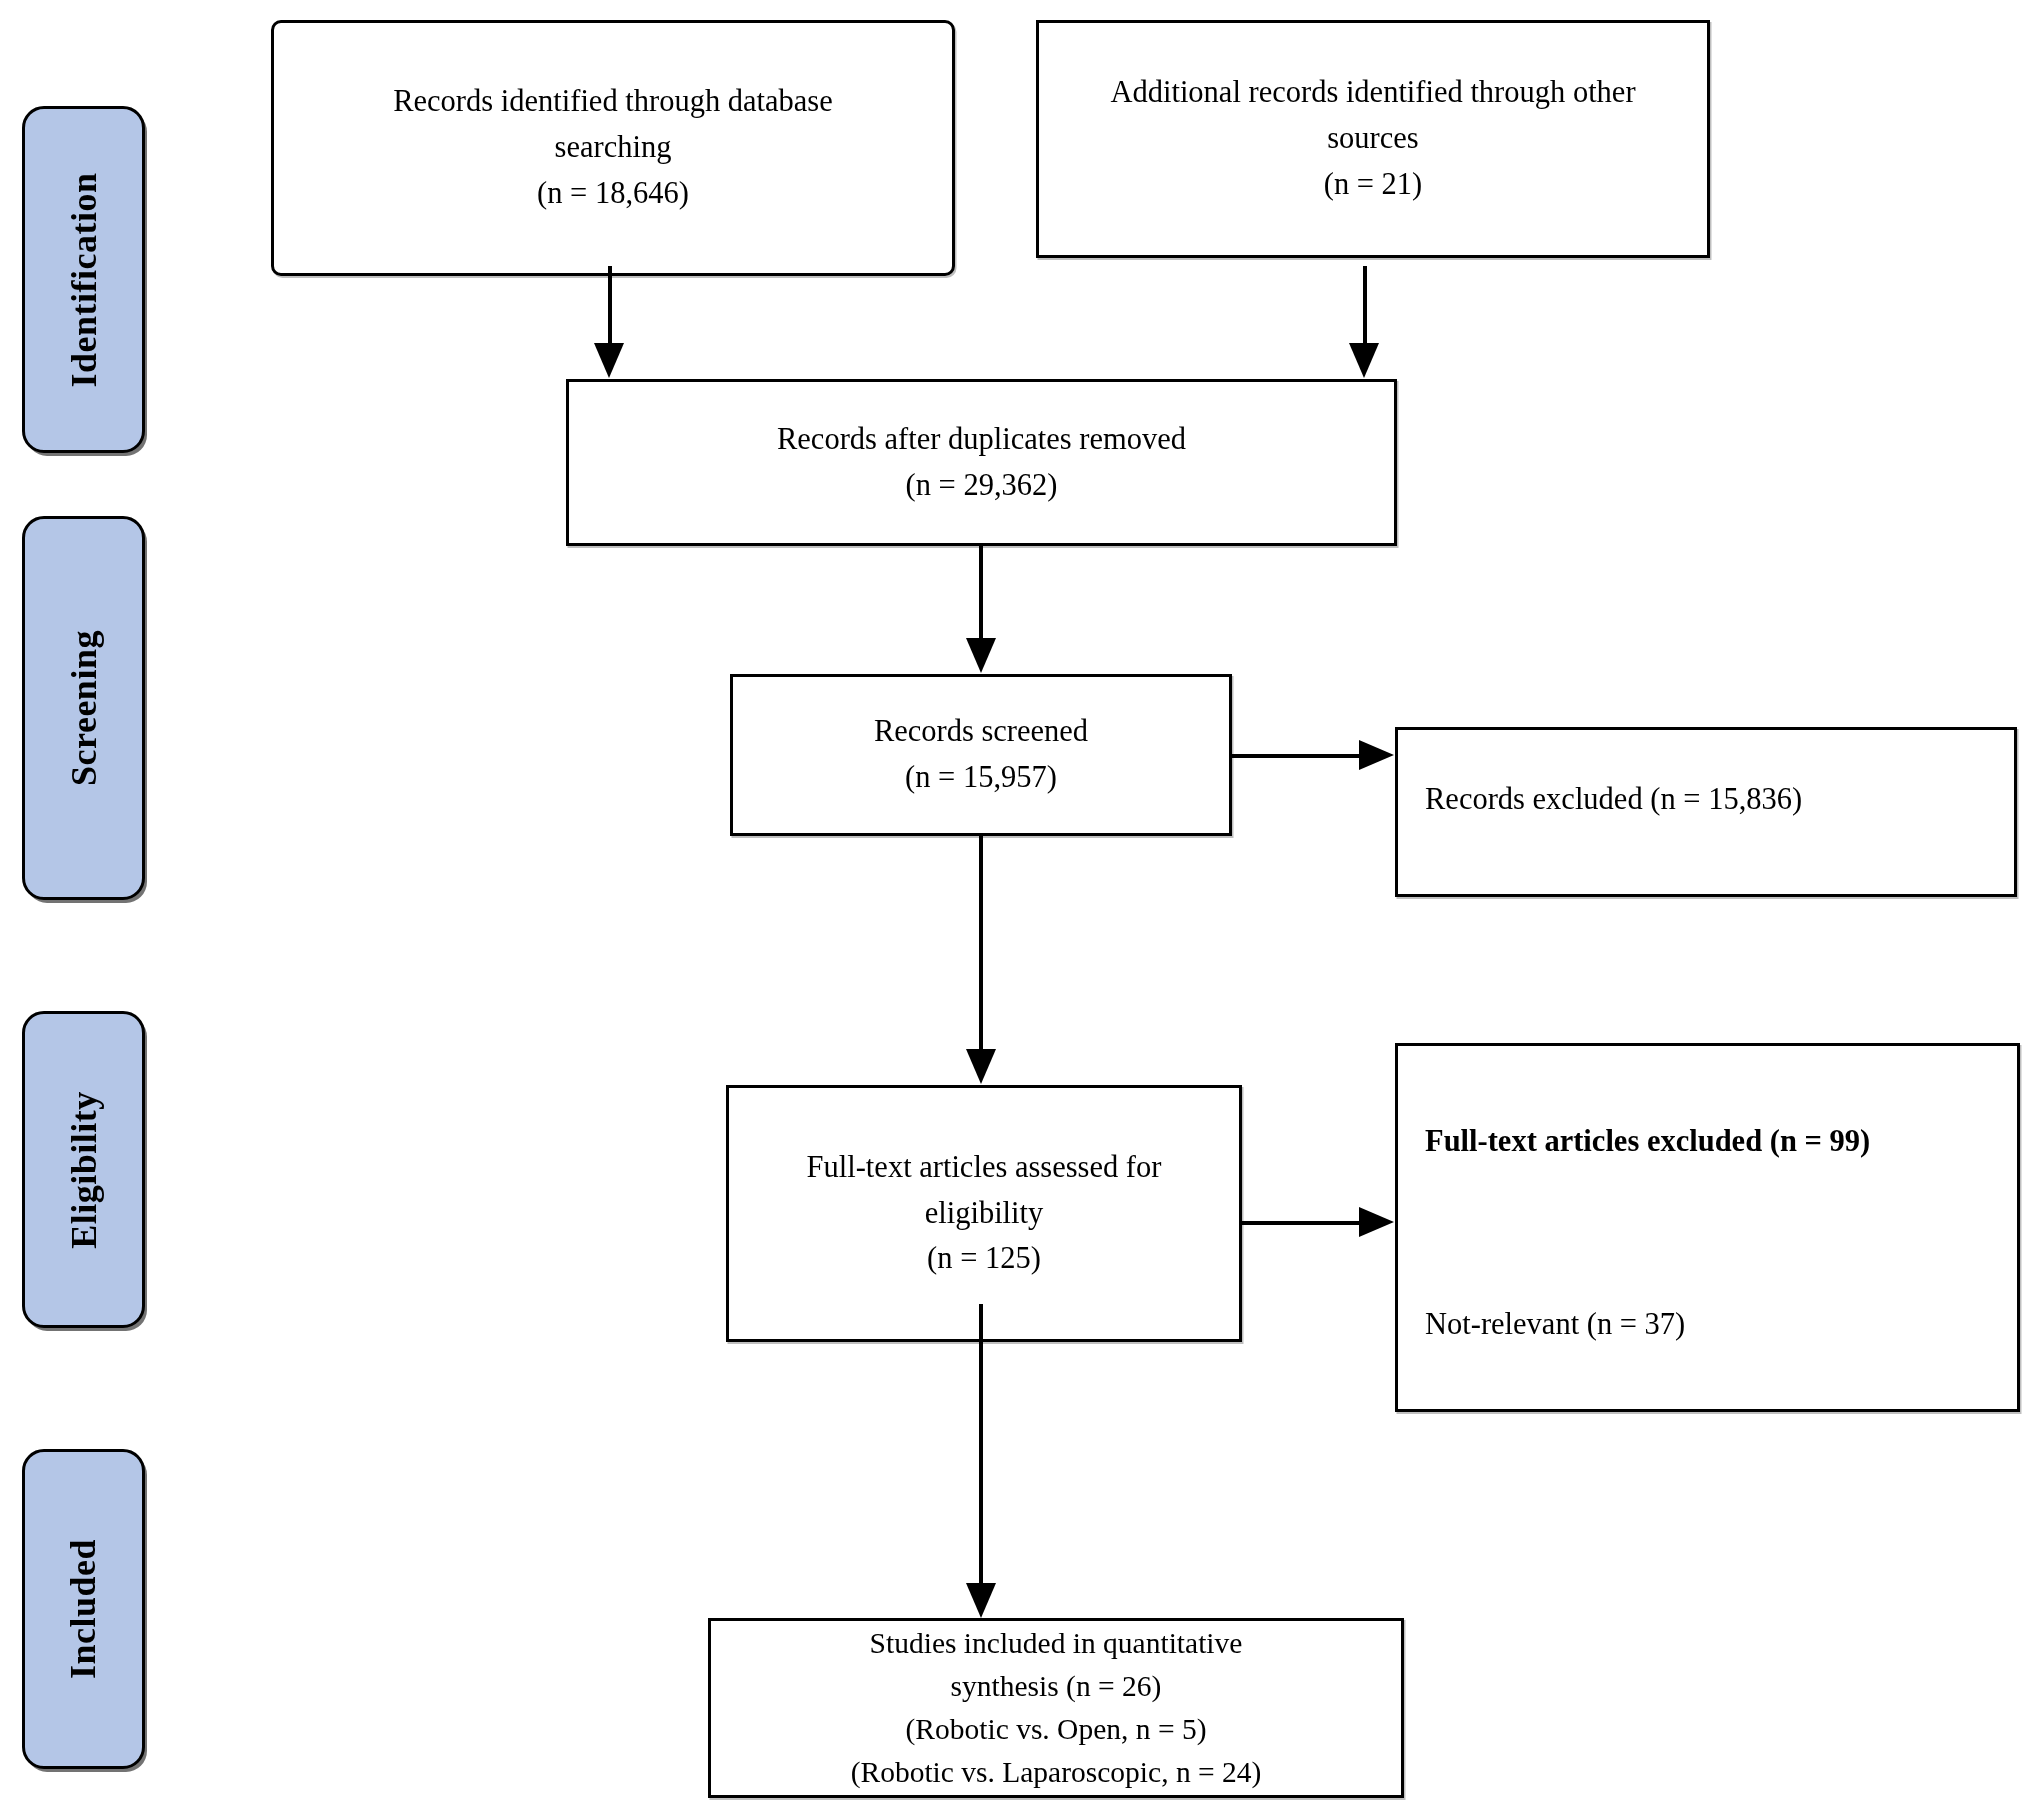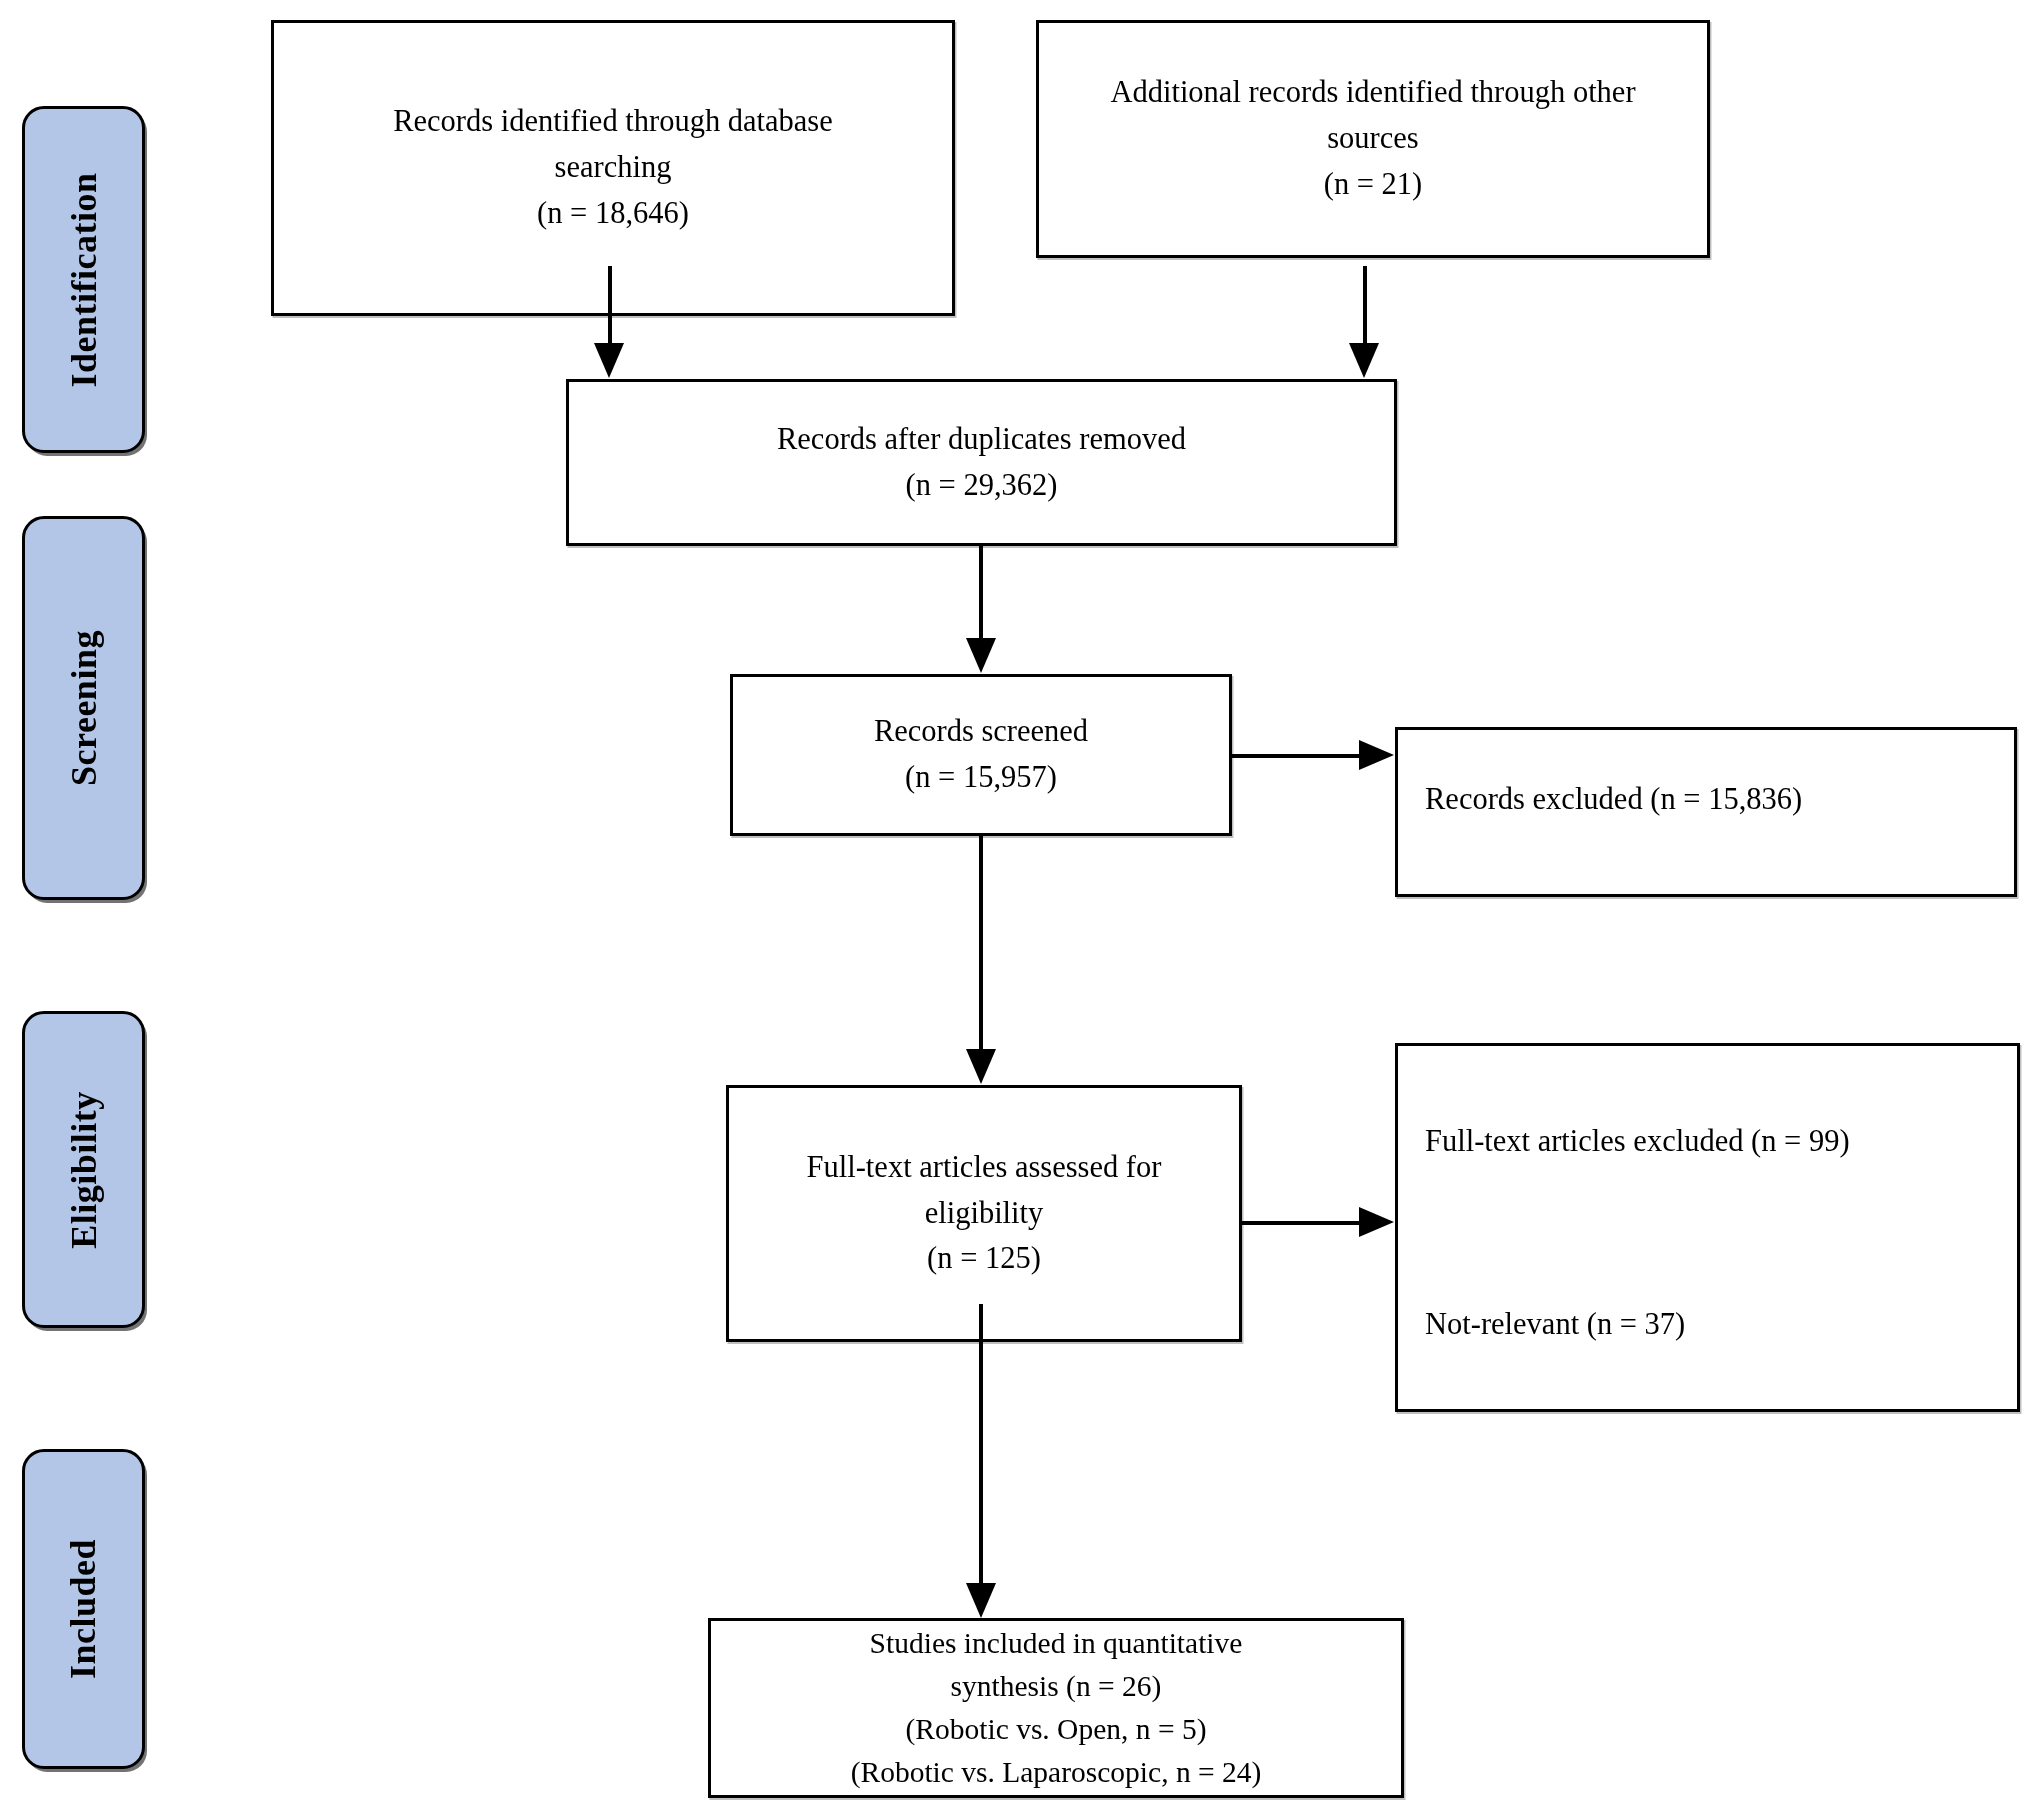--- a/index.html
+++ b/index.html
@@ -62,21 +62,21 @@
     border-right: 15.7px solid transparent;
     border-top: 35px solid #000000;
   }
   .head-right {
     position: absolute; width: 0; height: 0;
     border-top: 15.7px solid transparent;
     border-bottom: 15.7px solid transparent;
     border-left: 35px solid #000000;
   }
 
-  .b7-heading { display: block; }
+  .b7-heading { display: block; font-weight: bold; }
   .b7-gap { display: block; height: 46px; }
   .b7-reason { display: block; line-height: 1.45; }
   #box-fulltext-excluded { line-height: 1.5; }
 </style>
 </head>
 <body>
 
 <div id="canvas">
 
   <div class="stage" style="top:106px;height:347px;">
@@ -85,21 +85,21 @@
   <div class="stage" style="top:516px;height:384px;">
     <span class="rot">Screening</span>
   </div>
   <div class="stage" style="top:1011px;height:317px;">
     <span class="rot">Eligibility</span>
   </div>
   <div class="stage" style="top:1449px;height:320px;">
     <span class="rot">Included</span>
   </div>
 
-  <div class="fbox center" style="left:271px;top:19.7px;width:684px;height:296px;">Records identified through database
+  <div class="fbox center" style="left:271px;top:19.7px;width:684px;height:256px;border-radius:10px;">Records identified through database
 searching
 (n = 18,646)</div>
   <div class="fbox center" style="left:1036px;top:19.7px;width:674px;height:238px;">Additional records identified through other
 sources
 (n = 21)</div>
 
   <div class="fbox center" style="left:566px;top:379px;width:831px;height:167px;">Records after duplicates removed
 (n = 29,362)</div>
 
   <div class="fbox center" style="left:730px;top:674px;width:502px;height:162px;">Records screened

